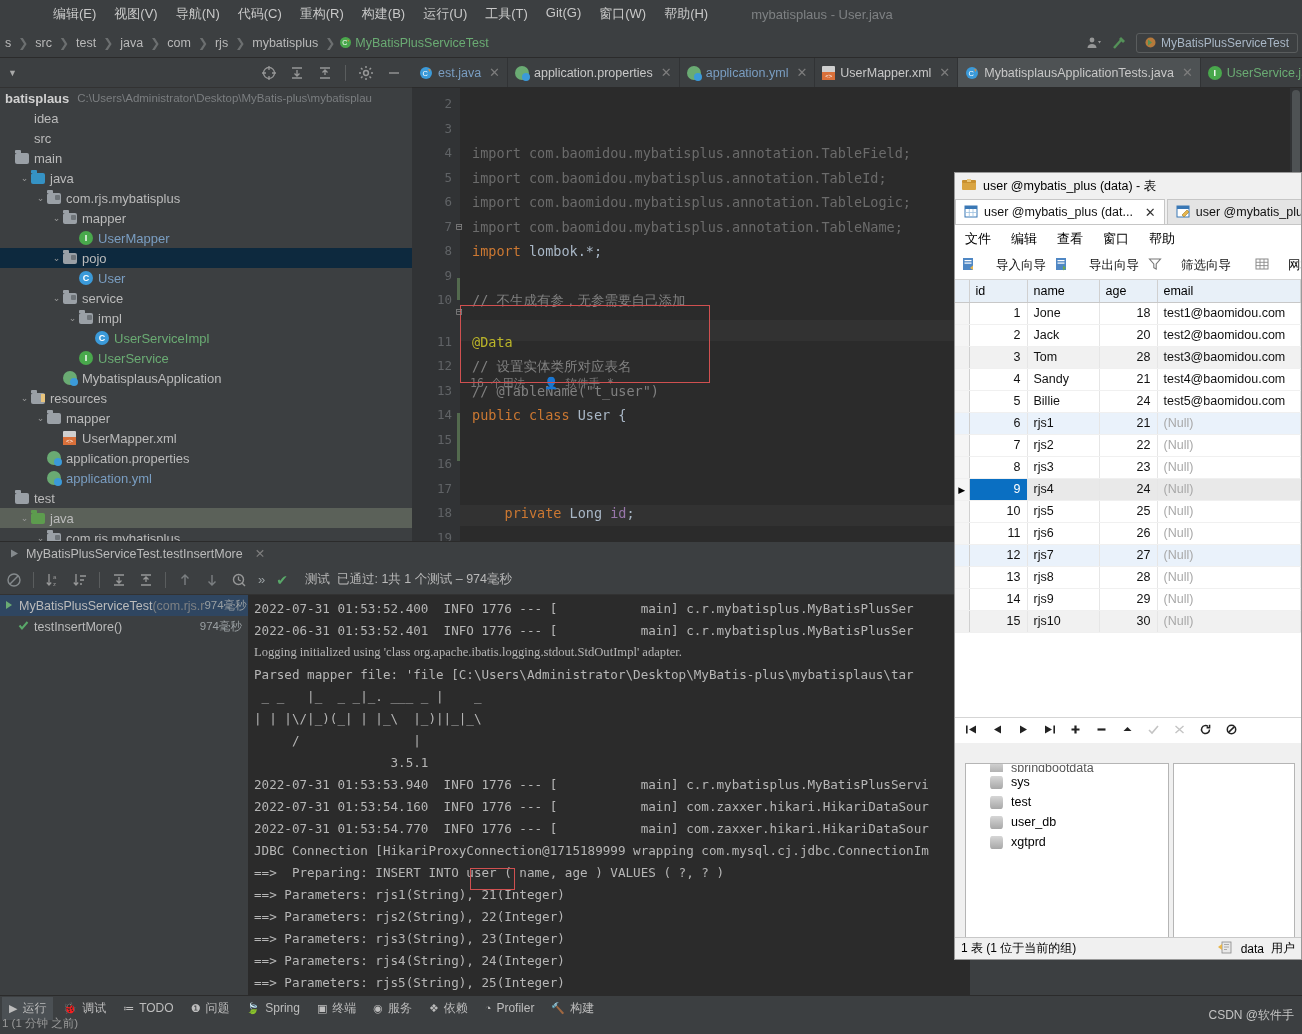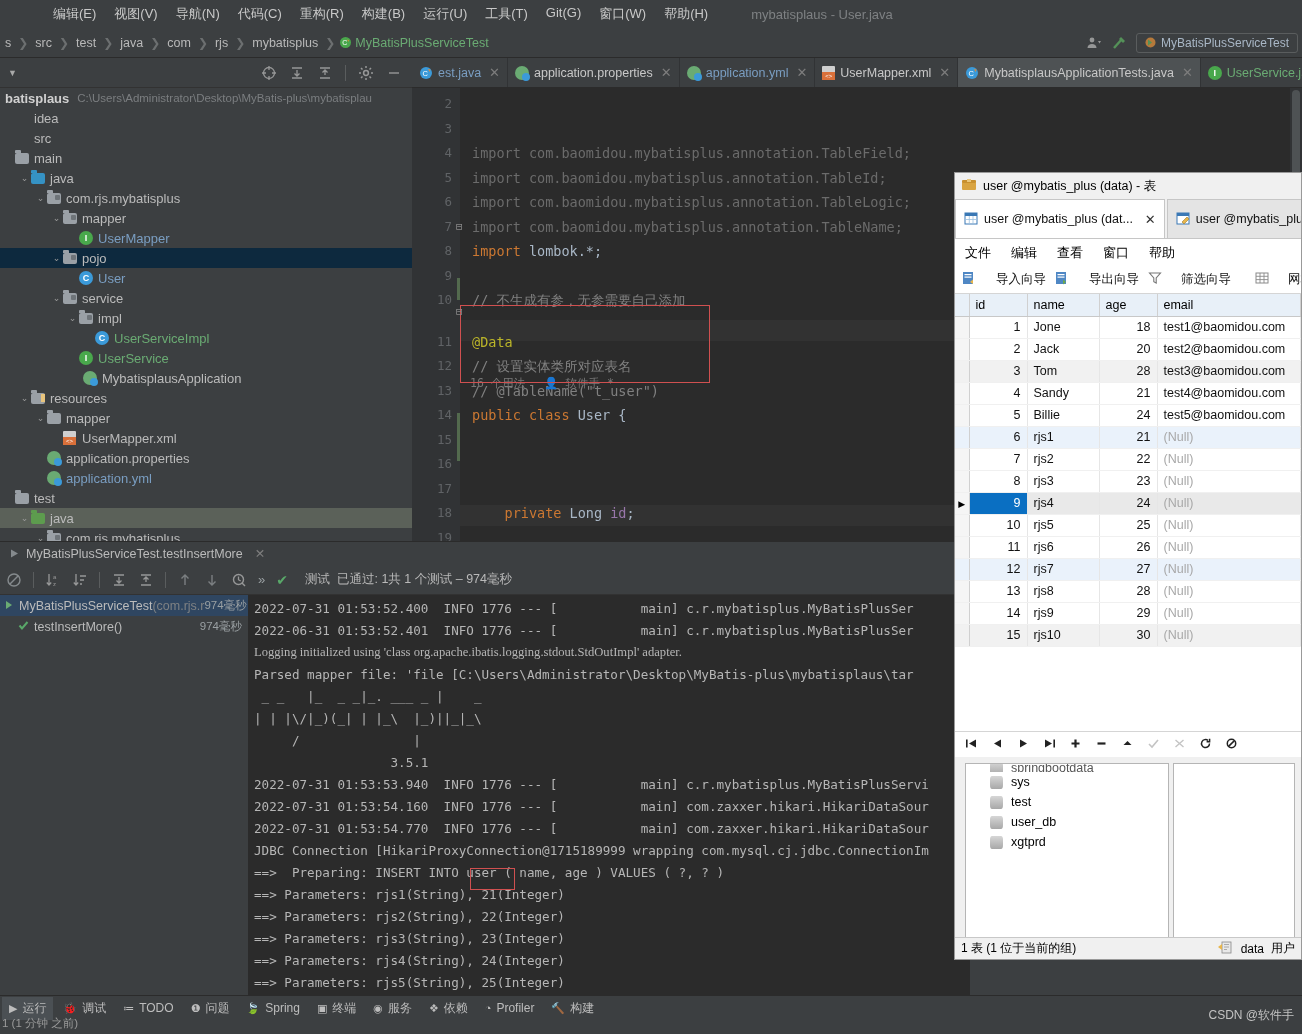--- a/index.html
+++ b/index.html
@@ -163,21 +163,21 @@
   .csdn { position:absolute; right:8px; bottom:10px; font-size:12px; color:#c3c3c3; }
 
   
   .navicat {
     position:absolute; left:954px; top:172px; width:348px; height:788px;
     background:#f0f0f0; border:1px solid #999; font-size:12.5px; color:#111;
     overflow:hidden;
   }
   .nv-title { height:26px; display:flex; align-items:center; gap:6px; padding-left:6px;
               background:#f0f0f0; font-size:12.5px; color:#000; }
-  .nv-tabs { height:40px; display:flex; align-items:stretch; background:#f0f0f0; border-bottom:1px solid #c6c6c6; }
+  .nv-tabs { height:26px; display:flex; align-items:stretch; background:#f0f0f0; border-bottom:1px solid #c6c6c6; }
   .nv-tab { display:flex; align-items:center; gap:6px; padding:0 8px; font-size:12.5px;
             background:#fff; border:1px solid #c6c6c6; border-bottom:none; margin-right:2px; white-space:nowrap;}
   .nv-tab.inactive { background:#e4e4e4; }
   .nv-tab .x { margin-left:6px; color:#333; font-size:13px; font-weight:bold; }
   .nv-menu { height:27px; display:flex; align-items:center; gap:20px; padding-left:10px;
              background:#fff; font-size:13px; color:#000; }
   .nv-toolbar { height:28px; display:flex; align-items:center; gap:9px; padding-left:7px;
                 background:#fff; border-bottom:1px solid #d5d5d5; font-size:12.5px; }
   .nv-tb-item { display:flex; align-items:flex-end; gap:19px; white-space:nowrap; }
   .nv-sep { width:1px; height:18px; background:#d0d0d0; margin:0 3px; }
@@ -413,21 +413,21 @@
           </span>
           <span class="tlabel nm-green">UserServiceImpl</span>
         </div>
         <div class="trow" style="padding-left: 66px;">
           <span class="arrow"></span>
           <span style="display: inline-flex; align-items: center; width: 16px;">
             <span class="badge b-green">I</span>
           </span>
           <span class="tlabel nm-green">UserService</span>
         </div>
-        <div class="trow" style="padding-left: 70px;">
+        <div class="trow" style="padding-left: 50px;">
           <span class="arrow"></span>
           <span style="display: inline-flex; align-items: center; width: 16px;">
             <span class="springic"></span>
           </span>
           <span class="tlabel nm-plain">MybatisplausApplication</span>
         </div>
         <div class="trow" style="padding-left: 18px;">
           <span class="arrow">⌄</span>
           <span style="display: inline-flex; align-items: center; width: 16px;">
             <span class="fold fold-res"></span>

